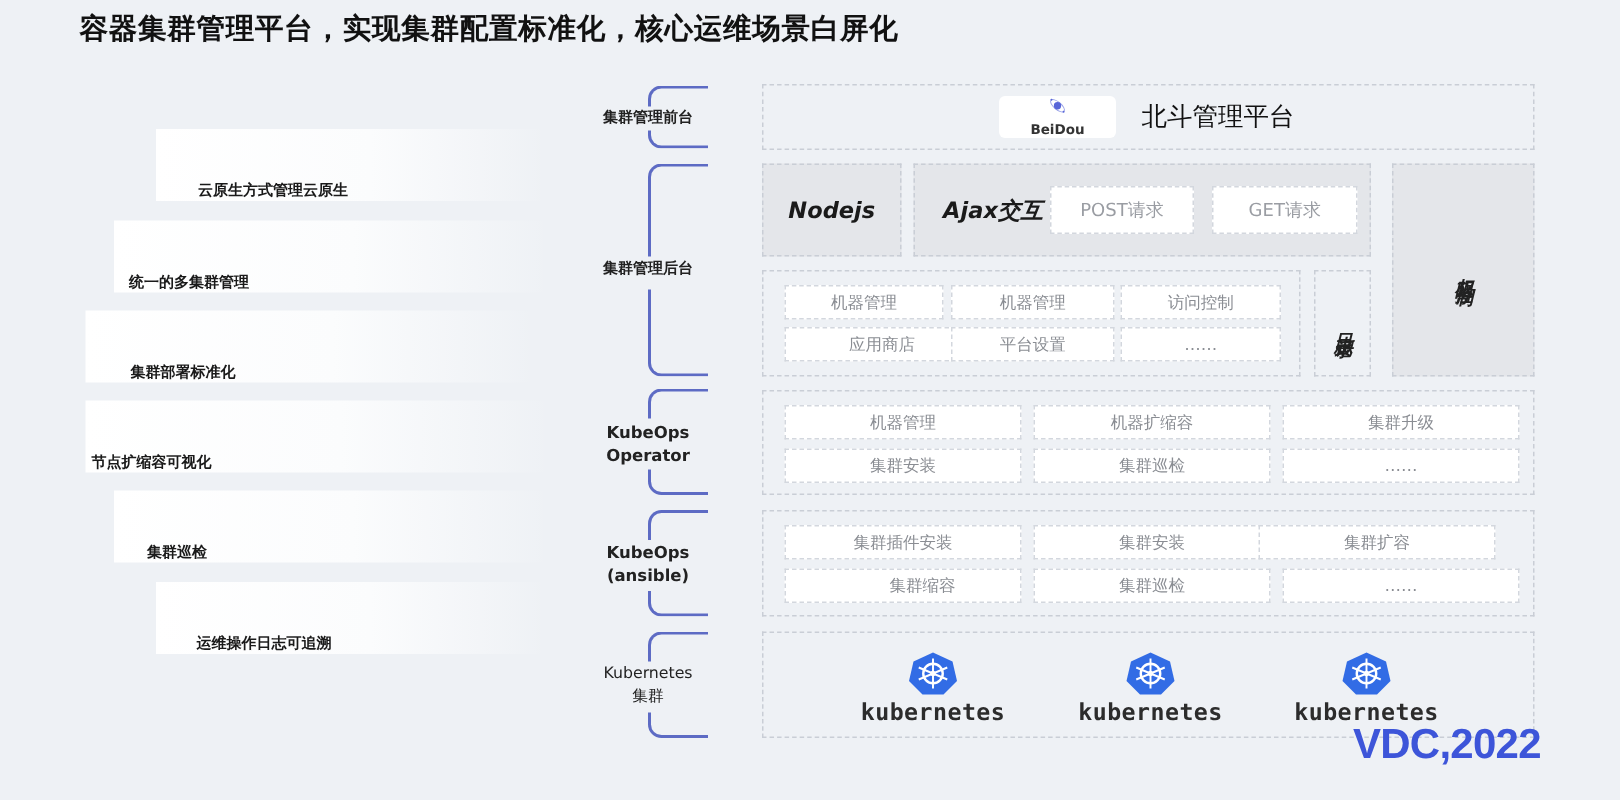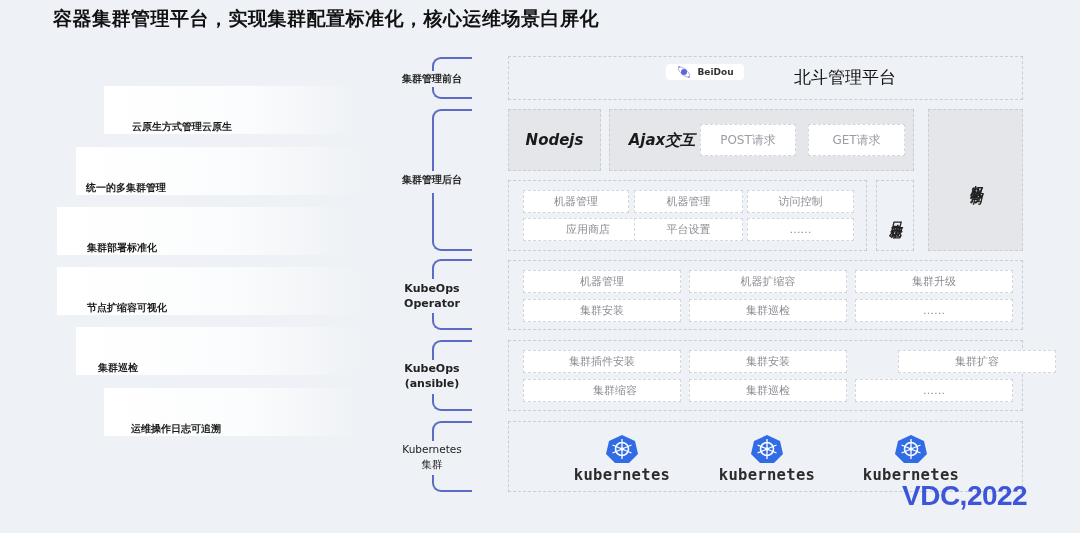--- a/index.html
+++ b/index.html
@@ -55,27 +55,27 @@
   .cell.big { font-size: 12px; color: #9a9da3; }
   .dark-label {
     position: absolute; font-size: 15px; font-weight: bold; color: #1a1a1a;
     display: flex; align-items: center; justify-content: center; font-style: italic;
   }
   .vertical {
     writing-mode: vertical-rl; text-orientation: upright;
     font-size: 12px; font-weight: bold; color: #222; letter-spacing: 2px;
   }
   .beidou-logo {
-    position: absolute; left: 666px; top: 64px; width: 78px; height: 16px;
+    position: absolute; left: 666px; top: 64px; width: 78px; height: 28px;
     background: #fff; border-radius: 4px;
-    display: flex; align-items: center; justify-content: center; gap: 5px;
-    font-size: 9px; font-weight: bold; color: #333;
+    display: flex; align-items: center; justify-content: flex-end; gap: 5px;
+    font-size: 9px; font-weight: bold; color: #333; flex-direction: column;
   }
   .beidou-title {
-    position: absolute; left: 794px; top: 66px;
+    position: absolute; left: 761px; top: 66px;
     font-size: 17px; color: #111;
   }
   .k8s {
     position: absolute; top: 434px; width: 118px;
     display: flex; flex-direction: column; align-items: center;
   }
   .k8s-word {
     font-family: "DejaVu Sans Mono", "Liberation Mono", monospace;
     font-size: 15.5px; font-weight: bold; color: #2c2c2c; margin-top: 2px;
     letter-spacing: 0.3px;
@@ -93,21 +93,21 @@
 
 <div class="feature" style="left:104px; top:86px; width:260px; padding-left:28px;">
   <span>云原生方式管理云原生</span>
 </div>
 <div class="feature" style="left:76px; top:147px; width:290px; padding-left:10px;">
   <span>统一的多集群管理</span>
 </div>
 <div class="feature" style="left:57px; top:207px; width:300px; padding-left:30px;">
   <span>集群部署标准化</span>
 </div>
-<div class="feature" style="left:57px; top:267px; width:310px; padding-left:30px;">
+<div class="feature" style="left:57px; top:267px; width:310px; padding-left:4px;">
   <span>节点扩缩容可视化</span>
 </div>
 <div class="feature" style="left:76px; top:327px; width:290px; padding-left:22px;">
   <span>集群巡检</span>
 </div>
 <div class="feature" style="left:104px; top:388px; width:260px; padding-left:27px;">
   <span>运维操作日志可追溯</span>
 </div>
 
 <div class="bracket" style="top:57px; height:42px;">
@@ -171,21 +171,21 @@
 <div class="bracket" style="top:340px; height:71px;">
   <div class="gap" style="top:18px; height:34px;"></div>
 </div>
 <div class="layer-label" style="top:361px; font-size:11px;">
   <div>KubeOps</div>
   <div>(ansible)</div>
 </div>
 <div class="panel" style="left:508px; top:340px; width:515px; height:71px;"></div>
 <div class="cell" style="left:523px; top:350px; width:158px; height:23px;">集群插件安装</div>
 <div class="cell" style="left:689px; top:350px; width:158px; height:23px;">集群安装</div>
-<div class="cell" style="left:898px; top:350px; width:158px; height:23px;">集群扩容</div>
+<div class="cell" style="left:839px; top:350px; width:158px; height:23px;">集群扩容</div>
 <div class="cell" style="left:523px; top:379px; width:158px; height:23px;padding-left:26px;">集群缩容</div>
 <div class="cell" style="left:689px; top:379px; width:158px; height:23px;">集群巡检</div>
 <div class="cell" style="left:855px; top:379px; width:158px; height:23px;">……</div>
 
 <div class="bracket" style="top:421px; height:71px;">
   <div class="gap" style="top:18px; height:34px;"></div>
 </div>
 <div class="layer-label plain" style="top:442px; font-size:10.5px;">
   <div>Kubernetes</div>
   <div>集群</div>

